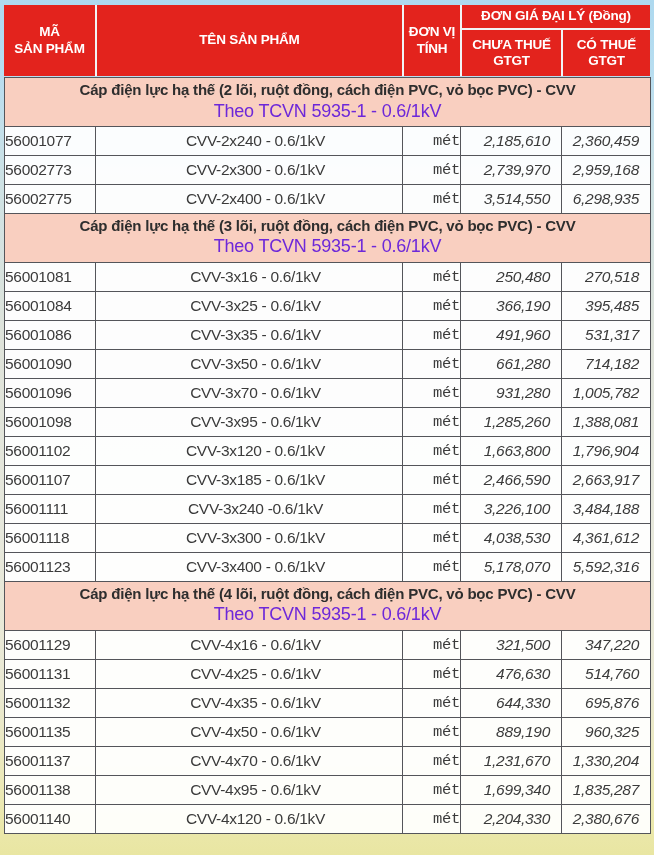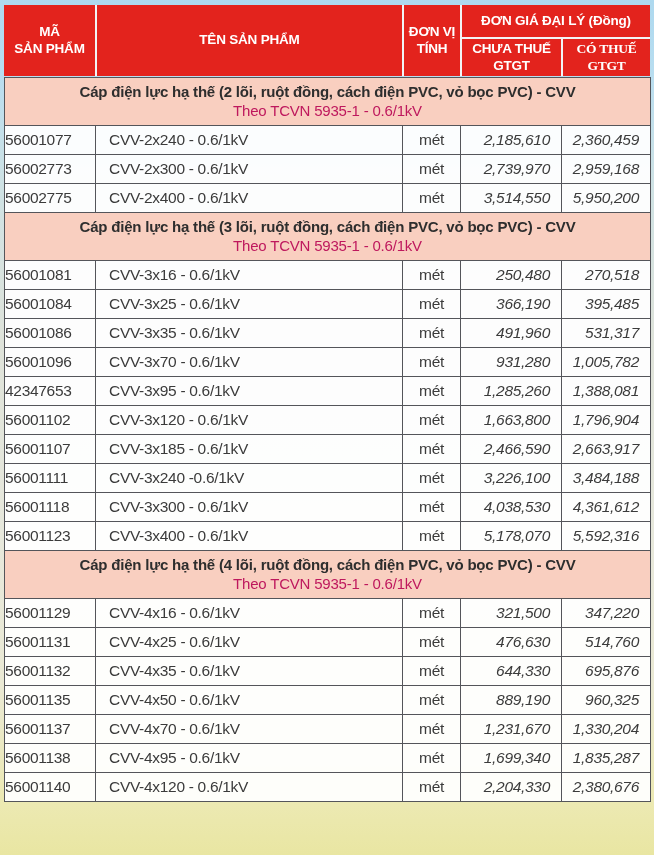--- a/index.html
+++ b/index.html
@@ -34,24 +34,24 @@
     font-weight:bold;
     display:flex; align-items:center; justify-content:center;
     text-align:center;
     white-space:pre-line;
     font-size:13.5px;
     line-height:1.22;
     box-sizing:border-box;
   }
   .red-header .hcell + .hcell, .red-header .hprice { border-left:2px solid #f2f4f6; box-sizing:border-box; }
   .hprice { display:flex; flex-direction:column; }
-  .hprice .hgroup { height:34px; border-bottom:2px solid #f2f4f6; }
+  .hprice .hgroup { height:25px; border-bottom:2px solid #f2f4f6; }
   .hprice .hsub { display:grid; grid-template-columns:99px 89px; flex:1; }
   .hprice .hsubcell { border-right:0; }
-  .hprice .hsubcell + .hsubcell { border-left:2px solid #f2f4f6;font-family:Liberation Serif, serif; }
+  .hprice .hsubcell + .hsubcell { border-left:2px solid #f2f4f6; }
 
   
   table.price-table {
     border-collapse:collapse;
     table-layout:fixed;
     width:646px;
     margin-top:1px;
   }
   .price-table col.c-code  { width:91px; }
   .price-table col.c-name  { width:307px; }
@@ -63,40 +63,40 @@
     background:rgba(255,255,255,0.93);
     color:#3b3b3b;
     font-size:15.5px;
     letter-spacing:-0.3px;
     height:28px;
     padding:0;
     overflow:hidden;
     white-space:nowrap;
   }
   .price-table td.code { }
-  .price-table td.name { text-align:left; padding-left:13px; }
-  .price-table td.unit { text-align:center; }
+  .price-table td.name { text-align:center; padding-left:13px; }
+  .price-table td.unit { text-align:right;font-family:Liberation Mono, monospace; }
   .price-table td.price { text-align:right; padding-right:11px;font-style:italic; }
   .price-table td.section {
     background:#f9cfc0;
     height:42px;
     text-align:center;
     white-space:normal;
     line-height:1.3;
     padding:2px 0 3px 0;
   }
   .section .sec-title {
     font-weight:bold;
     color:#2e2e2e;
     font-size:15px;
     letter-spacing:-0.2px;
   }
   .section .sec-subtitle {
-    color:#be185d;
-    font-size:15px;
+    color:#6d28d9;
+    font-size:18px;
     letter-spacing:-0.2px;
   }
 </style>
 </head>
 <body>
 
 <div class="page">
   <div class="table-wrap">
 
     <div class="red-header">
@@ -143,21 +143,21 @@
             <td class="name">CVV-2x300 - 0.6/1kV</td>
             <td class="unit">mét</td>
             <td class="price">2,739,970</td>
             <td class="price">2,959,168</td>
           </tr>
           <tr>
             <td class="code">56002775</td>
             <td class="name">CVV-2x400 - 0.6/1kV</td>
             <td class="unit">mét</td>
             <td class="price">3,514,550</td>
-            <td class="price">5,950,200</td>
+            <td class="price">6,298,935</td>
           </tr>
           <tr>
             <td colspan="5" class="section">
               <div class="sec-title">Cáp điện lực hạ thế (3 lõi, ruột đồng, cách điện PVC, vỏ bọc PVC) - CVV</div>
               <div class="sec-subtitle">Theo TCVN 5935-1 - 0.6/1kV</div>
             </td>
           </tr>
           <tr>
             <td class="code">56001081</td>
             <td class="name">CVV-3x16 - 0.6/1kV</td>
@@ -173,28 +173,35 @@
             <td class="price">395,485</td>
           </tr>
           <tr>
             <td class="code">56001086</td>
             <td class="name">CVV-3x35 - 0.6/1kV</td>
             <td class="unit">mét</td>
             <td class="price">491,960</td>
             <td class="price">531,317</td>
           </tr>
           <tr>
+            <td class="code">56001090</td>
+            <td class="name">CVV-3x50 - 0.6/1kV</td>
+            <td class="unit">mét</td>
+            <td class="price">661,280</td>
+            <td class="price">714,182</td>
+          </tr>
+          <tr>
             <td class="code">56001096</td>
             <td class="name">CVV-3x70 - 0.6/1kV</td>
             <td class="unit">mét</td>
             <td class="price">931,280</td>
             <td class="price">1,005,782</td>
           </tr>
           <tr>
-            <td class="code">42347653</td>
+            <td class="code">56001098</td>
             <td class="name">CVV-3x95 - 0.6/1kV</td>
             <td class="unit">mét</td>
             <td class="price">1,285,260</td>
             <td class="price">1,388,081</td>
           </tr>
           <tr>
             <td class="code">56001102</td>
             <td class="name">CVV-3x120 - 0.6/1kV</td>
             <td class="unit">mét</td>
             <td class="price">1,663,800</td>

